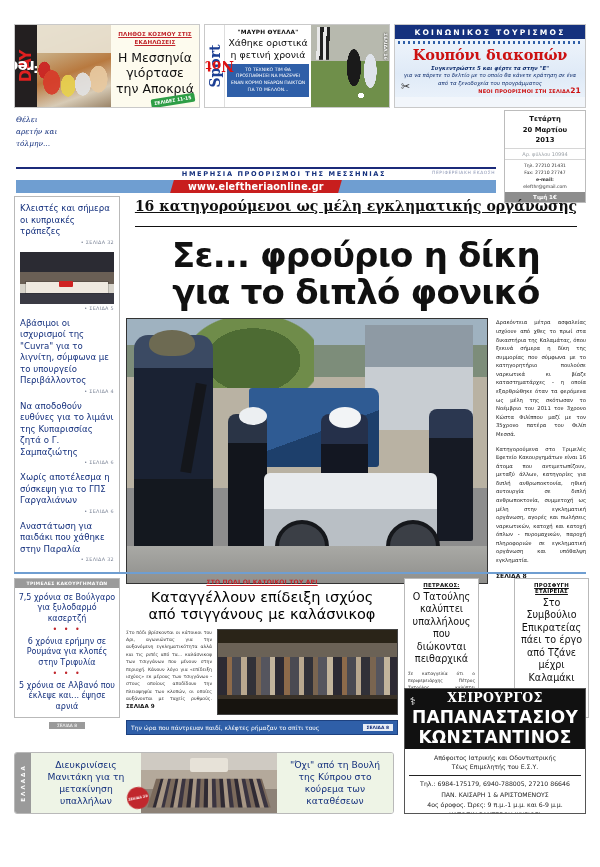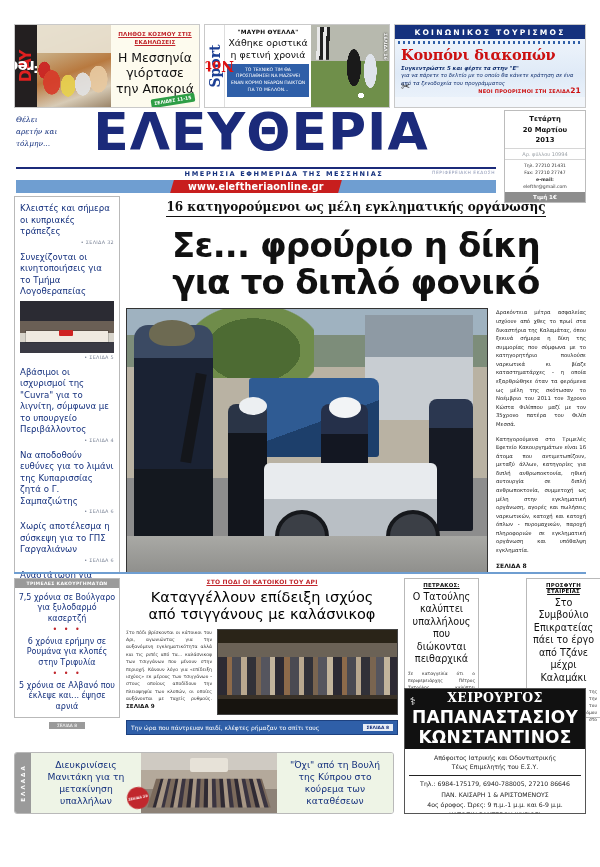--- a/index.html
+++ b/index.html
@@ -96,21 +96,21 @@
     position:absolute; right:1px; top:8px; color:#fff; font-size:4.6px;
     font-weight:bold; writing-mode:vertical-rl; text-shadow:0 0 2px #000;
   }
 
   
   .b-coupon { flex:1; border:1px solid #c9c9c9; background:#f2f6fb; position:relative; }
   .cp-top {
     background:#15317e; color:#fff; text-align:center; font-size:7.6px;
     font-weight:bold; letter-spacing:2.2px; padding:3px 0 2px 0;
   }
-  .cp-body { position:relative; padding:2px 6px 0 6px; 
+  .cp-body { position:relative; padding:2px 6px 0 6px; text-align:center;
     background:
       linear-gradient(180deg,#eef4fb 0%, #dfeaf7 60%, #e9f1fa 100%);
     height:58px;
   }
   .cp-dots{
     position:absolute; left:3px; right:3px; top:2px; height:3px;
     background: repeating-linear-gradient(90deg,#2f5fa8 0 2px, transparent 2px 5px);
   }
   .cp-title {
     margin-top:5px; color:#cc1111; font-size:14.5px; font-weight:bold;
@@ -202,24 +202,24 @@
     background:#efe9e0; box-shadow:0 0 0 1px rgba(0,0,0,.15);
   }
   .sb-photo::before{
     content:''; position:absolute; left:42%; top:56%; width:14%; height:12%;
     background:#cf2222; border-radius:1px; z-index:2;
   }
 
   
   .main-story { position:absolute; left:112px; top:0; width:460px; }
   .ms-kicker {
-    text-align:center; font-size:12px; font-weight:bold; color:#111;
+    text-align:center; font-size:14px; font-weight:bold; color:#111;
     font-family:"DejaVu Serif","Liberation Serif",serif;
     border-bottom:1.5px solid #111; display:inline-block;
-    padding-bottom:2px; margin-bottom:6px;
+    padding-bottom:12px; margin-bottom:6px;text-decoration:underline;
   }
   .ms-kicker-wrap { text-align:center; }
   .ms-head {
     text-align:center; font-size:34px; line-height:1.08; font-weight:bold;
     color:#111; letter-spacing:-.8px; margin:4px 0 8px 0;
   }
   .ms-lower { display:flex; gap:6px; }
   .ms-photo {
     flex:0 0 362px; height:266px; position:relative; overflow:hidden;
     background:
@@ -351,21 +351,21 @@
   .gy-strip .tag {
     background:#e8edf5; color:#15317e; font-size:4.4px; padding:1px 4px; font-weight:bold;
   }
 
   
   .r-box {
     position:absolute; top:0; width:75px; height:140px;
     border:1px solid #b9b9b9; background:#fff; text-align:center; padding:3px 3px 0 3px;
   }
   .r-box.b1 { left:390px; }
-  .r-box.b2 { left:512px; }
+  .r-box.b2 { left:500px; }
   .rb-kicker {
     font-size:5.4px; font-weight:bold; color:#111; text-decoration:underline;
     letter-spacing:.2px;
   }
   .rb-head { font-size:9.6px; line-height:1.3; color:#111; margin-top:3px; }
   .rb-text {
     font-size:4.4px; line-height:1.6; color:#333; text-align:justify; margin-top:4px;
   }
   .rb-page {
     position:absolute; left:50%; transform:translateX(-50%); bottom:2px;
@@ -492,23 +492,22 @@
         <div class="cp-scissors">✂</div>
         <div class="cp-foot">
           <span>ΝΕΟΙ ΠΡΟΟΡΙΣΜΟΙ ΣΤΗ ΣΕΛΙΔΑ</span><b>21</b>
         </div>
       </div>
     </div>
   </div>
 
   <div class="masthead">
     <div class="mh-motto">Θέλει αρετήν και τόλμην...</div>
-    <div class="mh-logo">ΕΛΕΥΘΕΡΙΑ</div>
     <div class="mh-rule"></div>
-    <div class="mh-tag">ΗΜΕΡΗΣΙΑ ΕΦΗΜΕΡΙΔΑ ΤΗΣ ΜΕΣΣΗΝΙΑΣ</div>
+    <div class="mh-tag">ΗΜΕΡΗΣΙΑ ΠΡΟΟΡΙΣΜΟΙ ΤΗΣ ΜΕΣΣΗΝΙΑΣ</div>
     <div class="mh-tag2">ΠΕΡΙΦΕΡΕΙΑΚΗ ΕΚΔΟΣΗ</div>
     <div class="mh-urlbar">
       <div class="mh-urlpill"><span>www.eleftheriaonline.gr</span></div>
     </div>
 
     <div class="mh-info">
       <div class="mh-date">
         <div>Τετάρτη</div>
         <div>20 Μαρτίου</div>
         <div>2013</div>
@@ -525,21 +524,20 @@
   </div>
 
   <div class="body-grid">
 
     <div class="sidebar">
       <div class="sb-item">
         <div class="sb-text">Κλειστές και σήμερα οι κυπριακές τράπεζες</div>
         <div class="sb-page">• ΣΕΛΙΔΑ 32</div>
       </div>
       <div class="sb-item">
-        <div class="sb-text">Συνεχίζονται οι κινητοποιήσεις για το Τμήμα Λογοθεραπείας</div>
         <div class="sb-photo"></div>
         <div class="sb-page">• ΣΕΛΙΔΑ 5</div>
       </div>
       <div class="sb-item">
         <div class="sb-text">Αβάσιμοι οι ισχυρισμοί της "Cuvra" για το λιγνίτη, σύμφωνα με το υπουργείο Περιβάλλοντος</div>
         <div class="sb-page">• ΣΕΛΙΔΑ 4</div>
       </div>
       <div class="sb-item">
         <div class="sb-text">Να αποδοθούν ευθύνες για το λιμάνι της Κυπαρισσίας ζητά ο Γ. Σαμπαζιώτης</div>
         <div class="sb-page">• ΣΕΛΙΔΑ 6</div>

